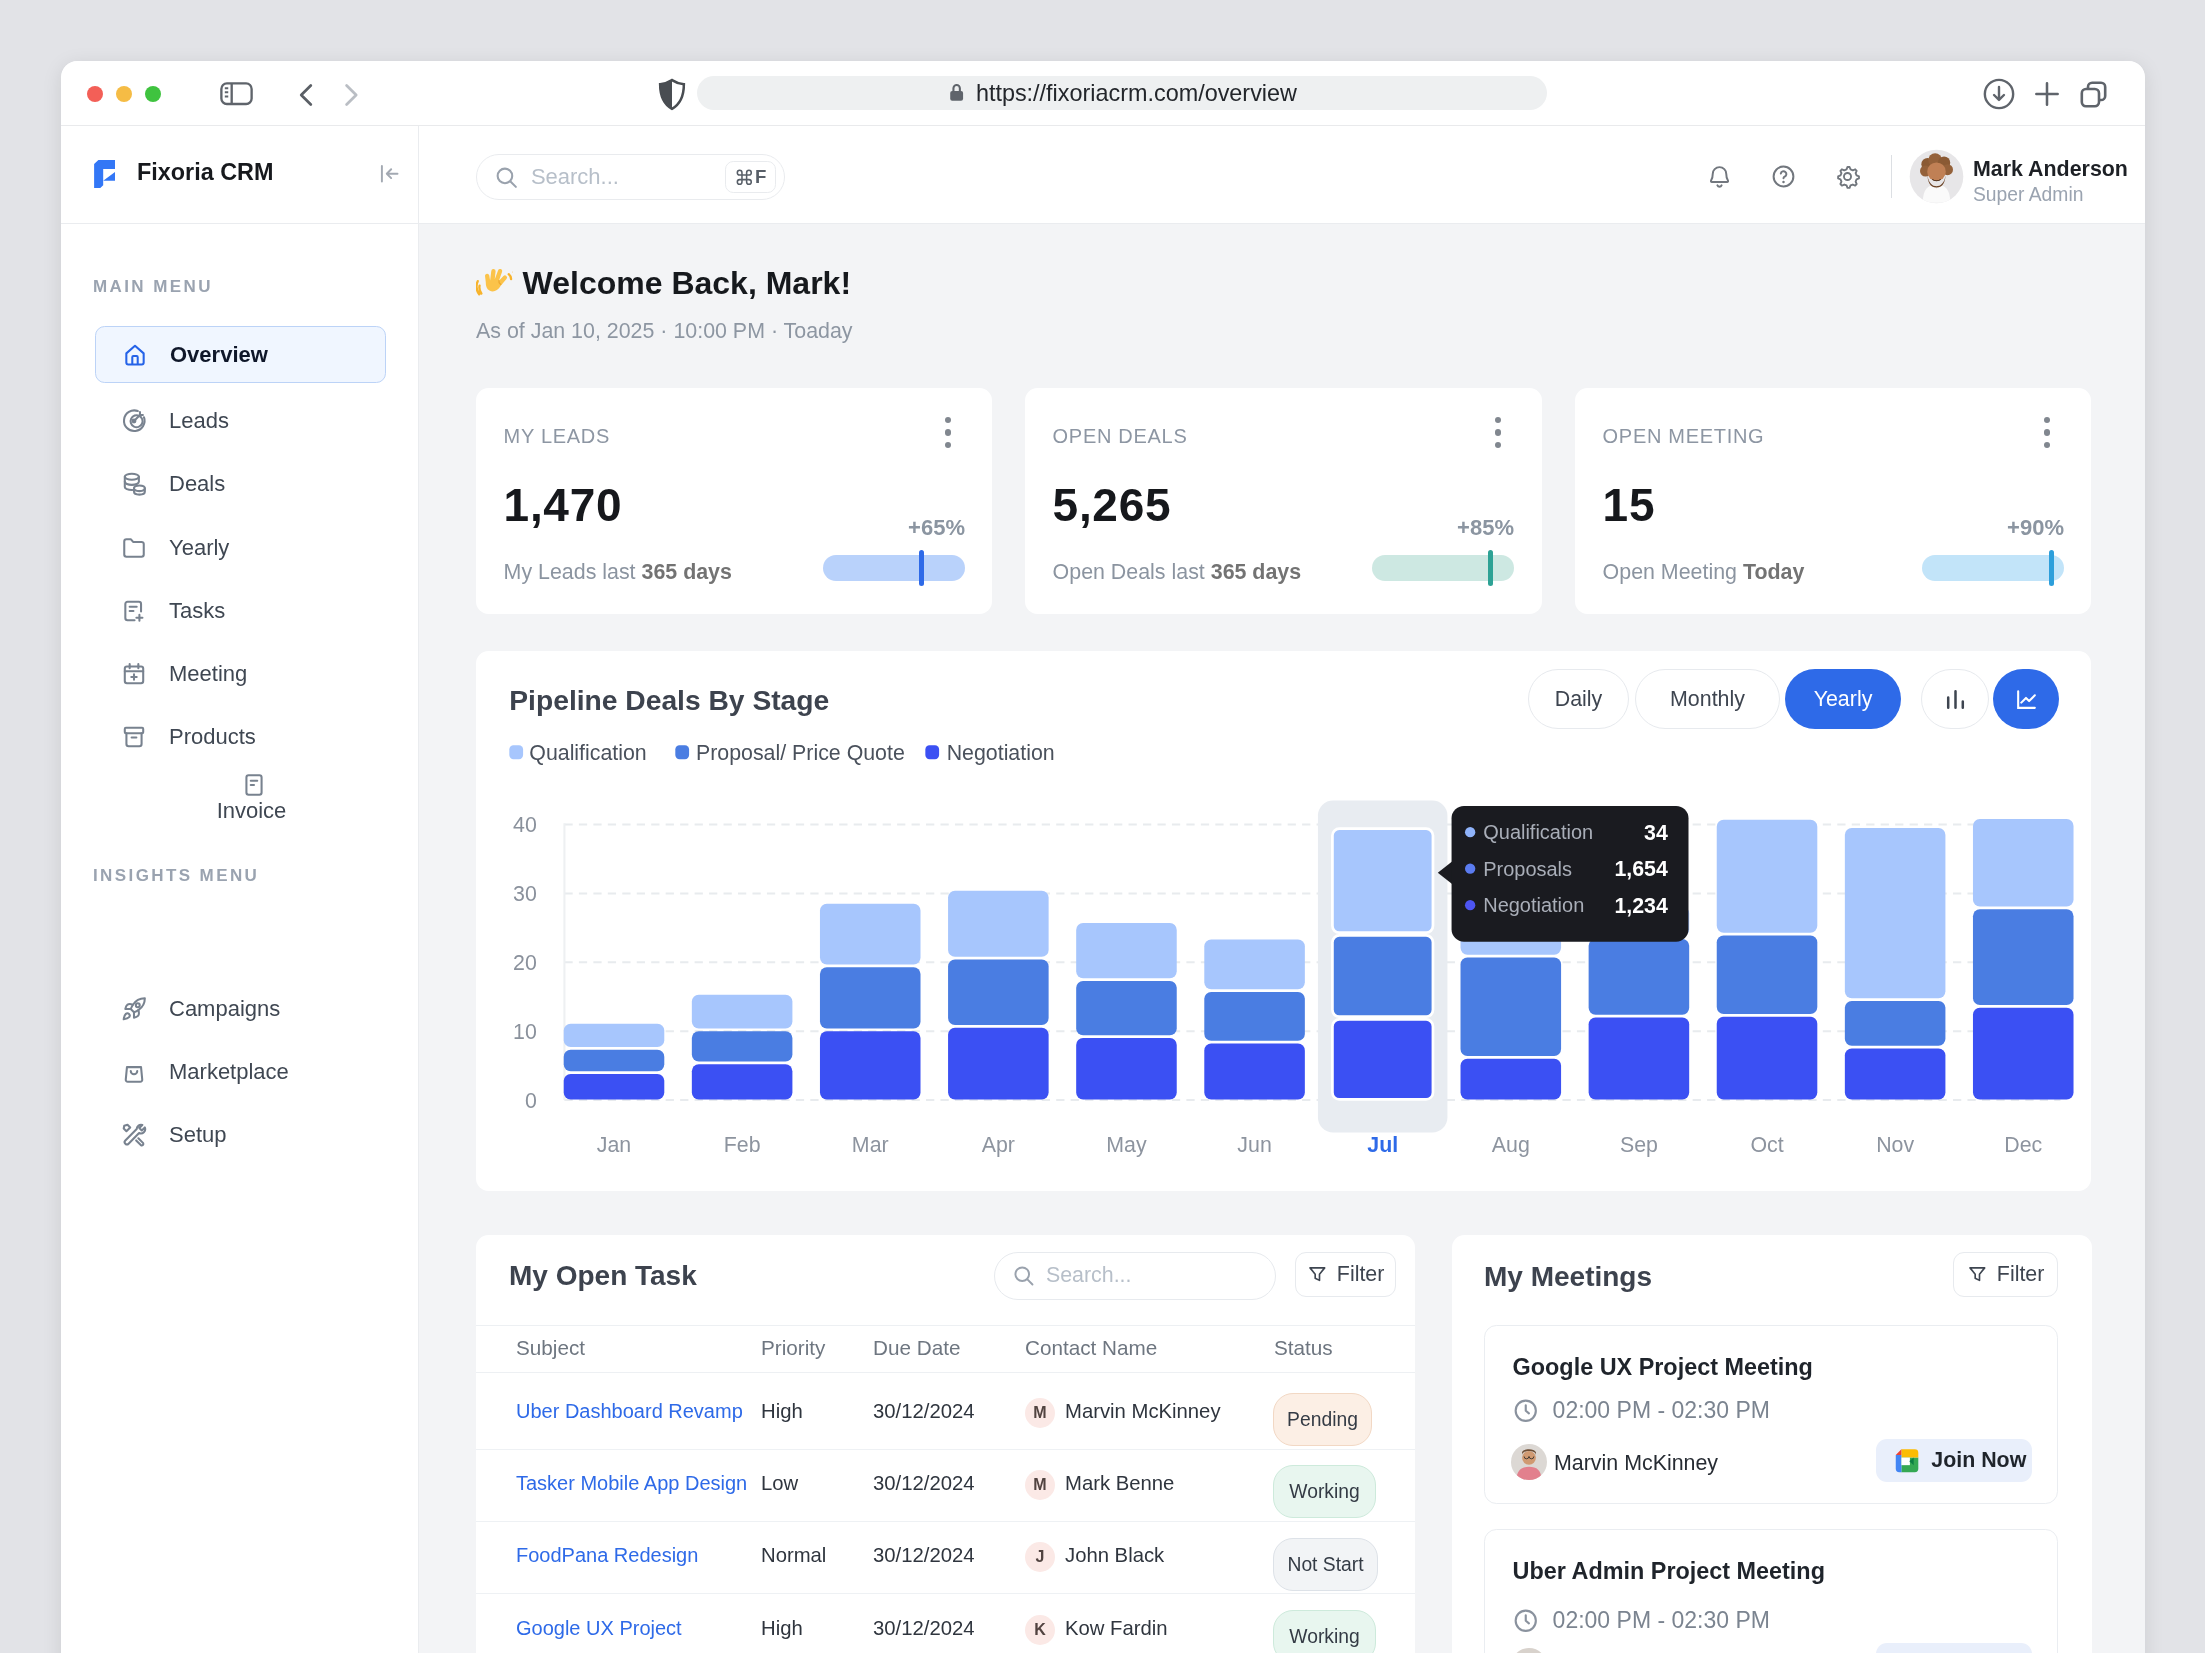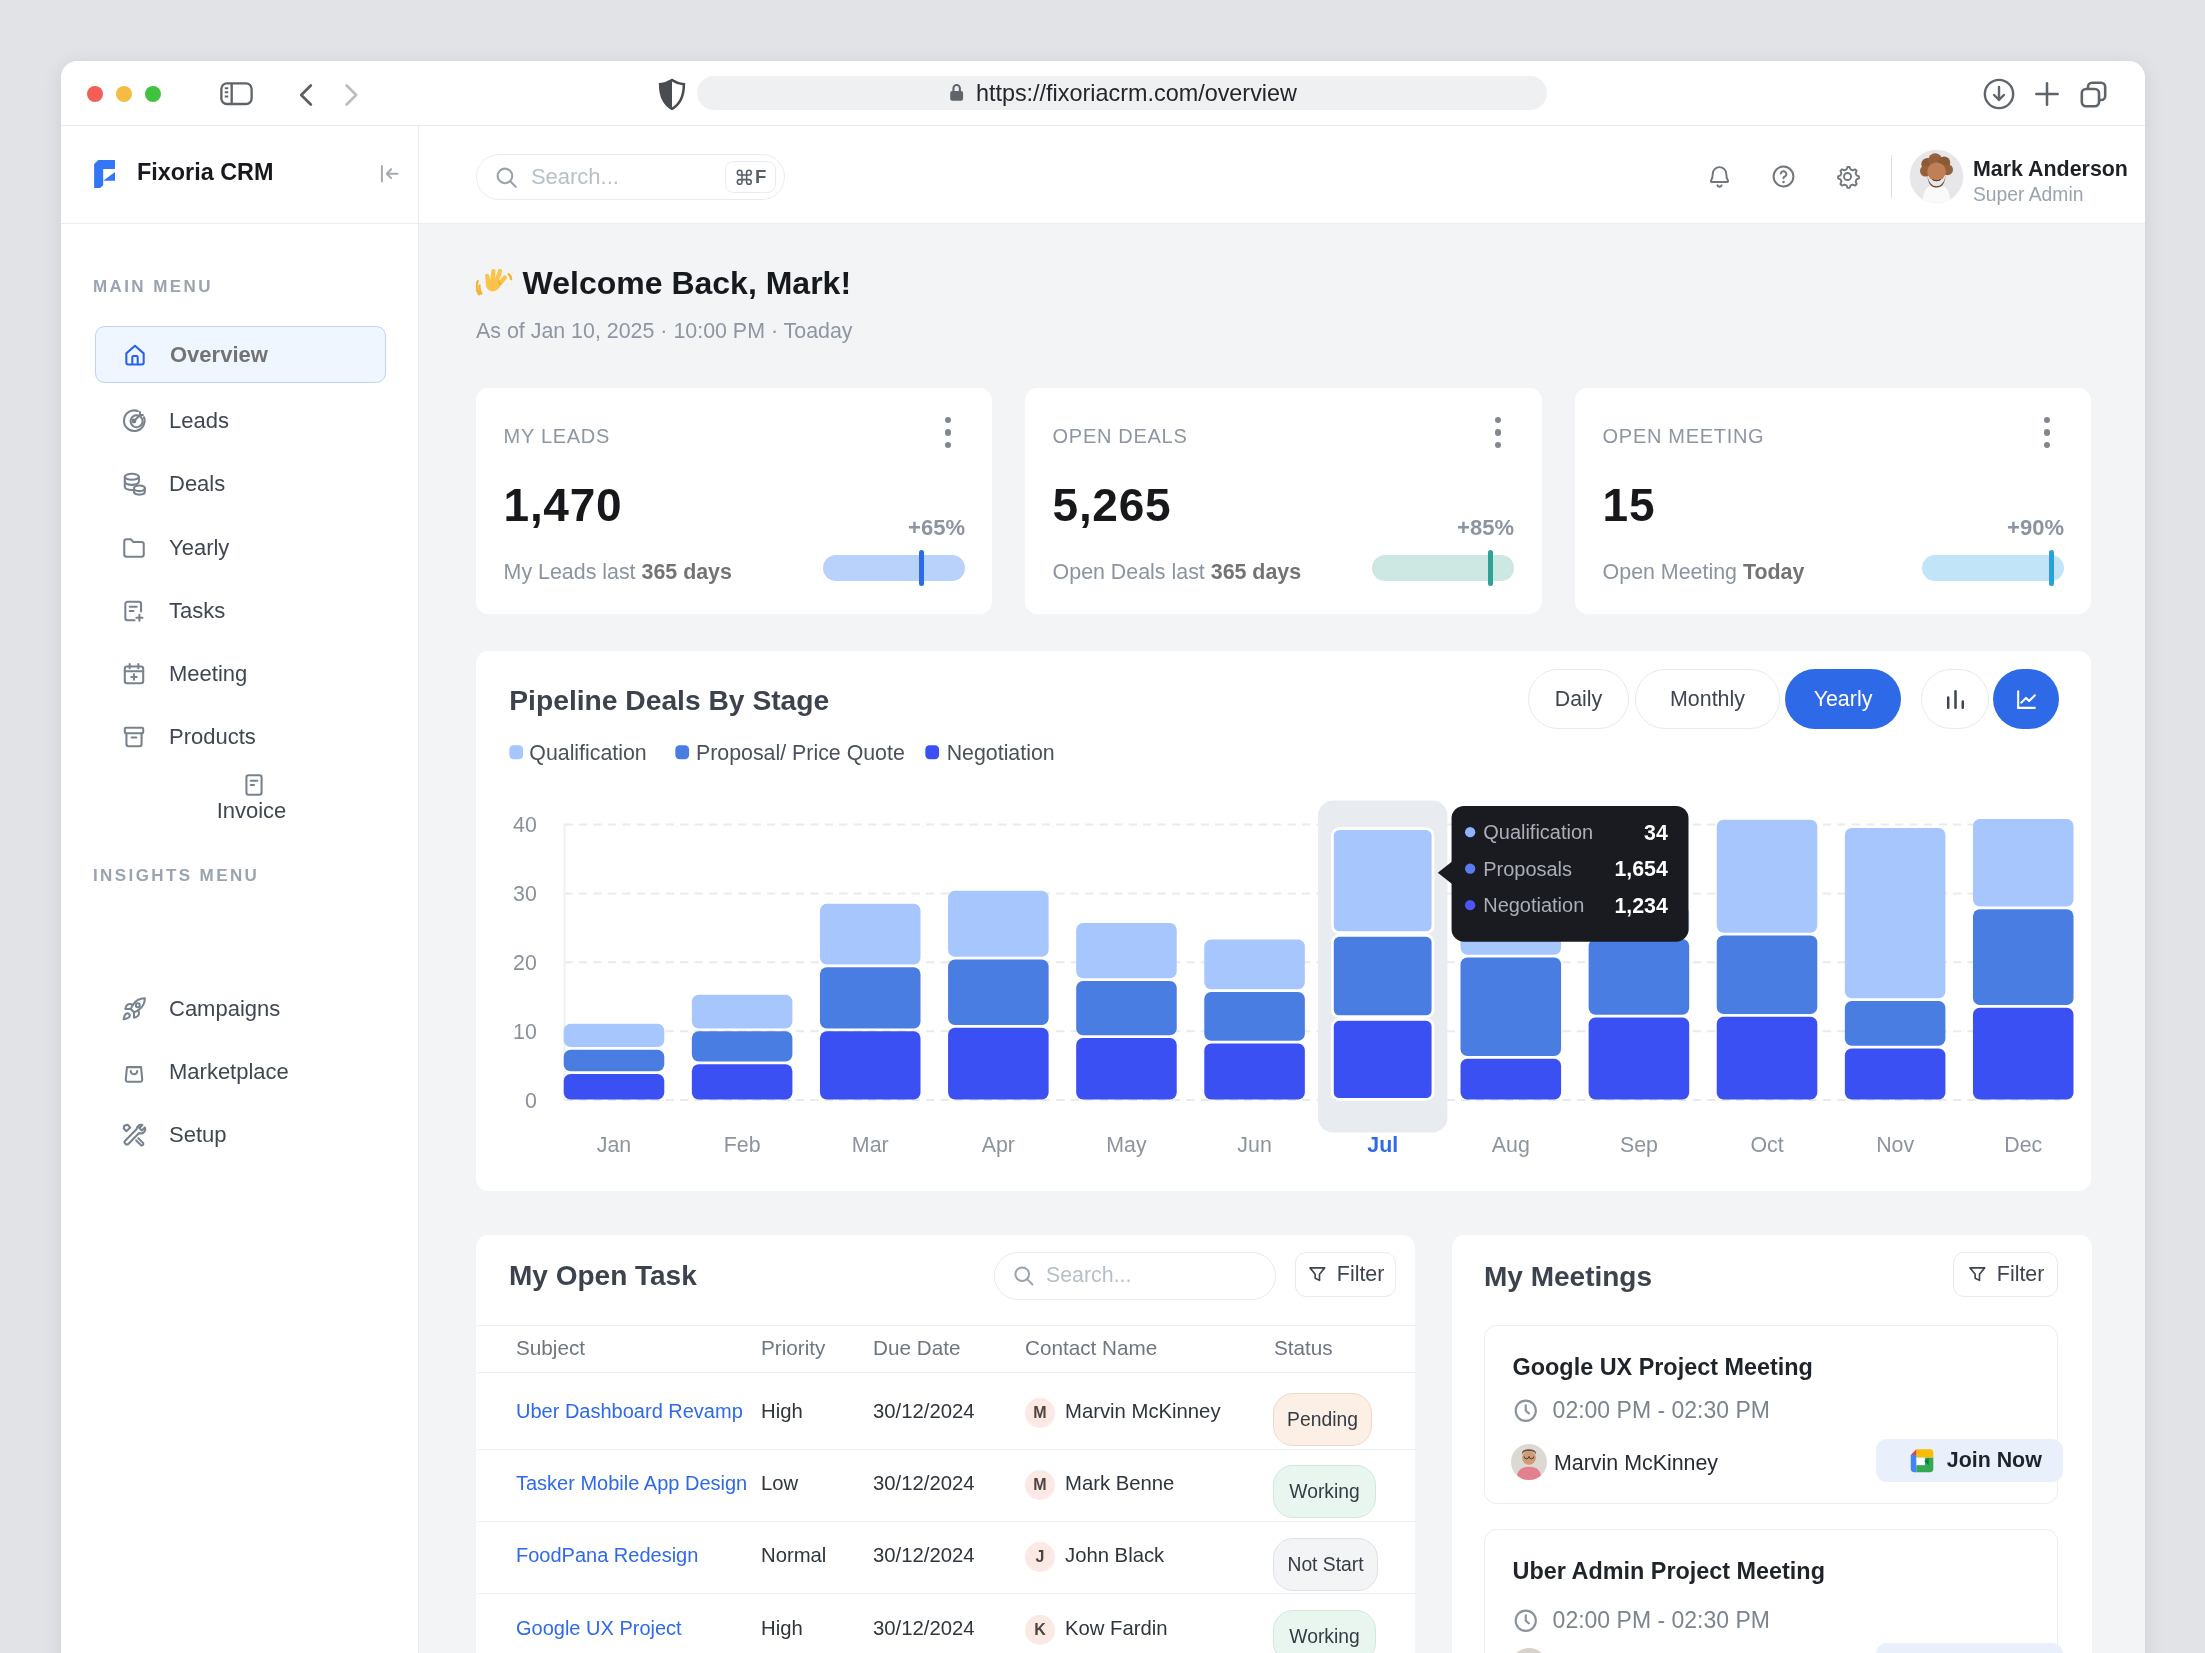--- a/index.html
+++ b/index.html
@@ -22,21 +22,21 @@
 #logorow { position:absolute; left:0; top:65px; width:358px; height:98px; background:#fff;
   border-bottom:1.4px solid #eaecef; border-right:1.4px solid #eaecef; z-index:5; }
 #appheader { position:absolute; left:358px; top:65px; width:1726px; height:98px; background:#fff;
   border-bottom:1.4px solid #eaecef; }
 .seclabel { position:absolute; left:32px; color:#9aa3b0; font-size:17px; font-weight:700; letter-spacing:2.4px; }
 .mitem { position:absolute; left:34px; width:291px; height:57px; display:flex; align-items:center; }
 .mic { width:26px; height:26px; margin-left:26px; flex:0 0 26px; }
 .mlabel { margin-left:22px; font-size:22px; color:#3f4752; }
 #activeitem { position:absolute; left:34px; top:265px; width:291px; height:57px; border:1.4px solid #bcd3f7;
   background:#f0f6ff; border-radius:9.6px; display:flex; align-items:center; }
-#activeitem .mlabel { color:#737373; font-weight:700; font-size:22px; }
+#activeitem .mlabel { color:#0f172a; font-weight:700; font-size:22px; }
 
 #searchbox { position:absolute; left:415px; top:93px; width:309px; height:46px; border:1.4px solid #e9ebee;
   border-radius:23.4px; background:#fff; display:flex; align-items:center; }
 
 .card { position:absolute; background:#fff; border-radius:12.4px; }
 .cardtitle { color:#8d96a3; font-size:20px; letter-spacing:0.7px; }
 .kebab { position:absolute; display:flex; flex-direction:column; gap:6.2px; }
 .kebab i { width:6.2px; height:6.2px; border-radius:50%; background:#81878f; }
 .statnum { position:absolute; left:27.6px; top:90px; font-size:46px; font-weight:700; color:#16181c; letter-spacing:0.7px; }
 .statlabel { position:absolute; left:27.6px; top:172px; font-size:21.4px; color:#8b94a0; }
@@ -53,21 +53,21 @@
 .tlink { position:absolute; font-size:20px; color:#2e6ae8; }
 .tavatar { position:absolute; width:30px; height:30px; border-radius:50%; background:#fbe9e6; color:#514340;
   font-size:16px; font-weight:700; display:flex; align-items:center; justify-content:center; }
 .statuspill { position:absolute; height:53px; border-radius:20px; font-size:19.3px; color:#343b45;
   display:flex; align-items:center; justify-content:center; }
 .rowline { position:absolute; left:0; width:939px; height:1.4px; background:#eef1f4; }
 
 .mcard { position:absolute; left:1422px; width:574px; border:1.4px solid #eaedf1; border-radius:12.4px; background:#fff; }
 .filterbtn { position:absolute; height:45px; border:1.4px solid #e7eaee; border-radius:11px; background:#fff;
   display:flex; align-items:center; justify-content:center; font-size:21.4px; color:#3e4550; }
-.joinbtn { position:absolute; left:391px; width:187px; height:43px; background:#e9effb; border-radius:11px;
+.joinbtn { position:absolute; left:391px; width:156px; height:43px; background:#e9effb; border-radius:11px;
   display:flex; align-items:center; justify-content:center; font-size:21.4px; font-weight:700; color:#1f242b;padding-left:11px; }
 .clockrow { position:absolute; left:27.6px; display:flex; align-items:center; color:#7b8490; font-size:23px; }
 </style>
 </head>
 <body>
 <div id="win">
 
   <div id="content"></div>
 
   <div id="toolbar">

